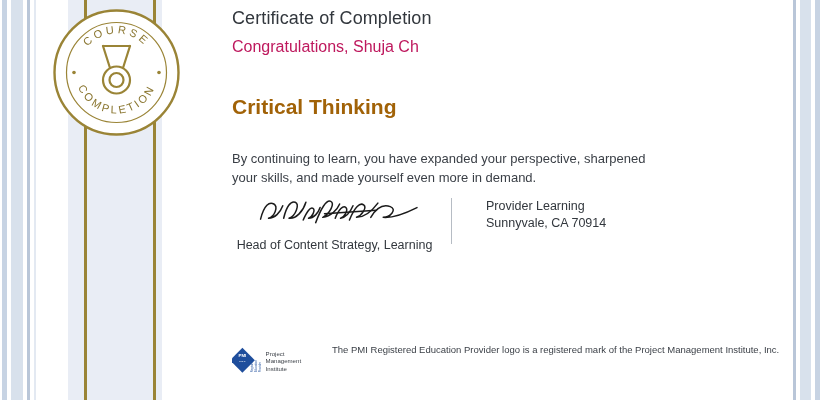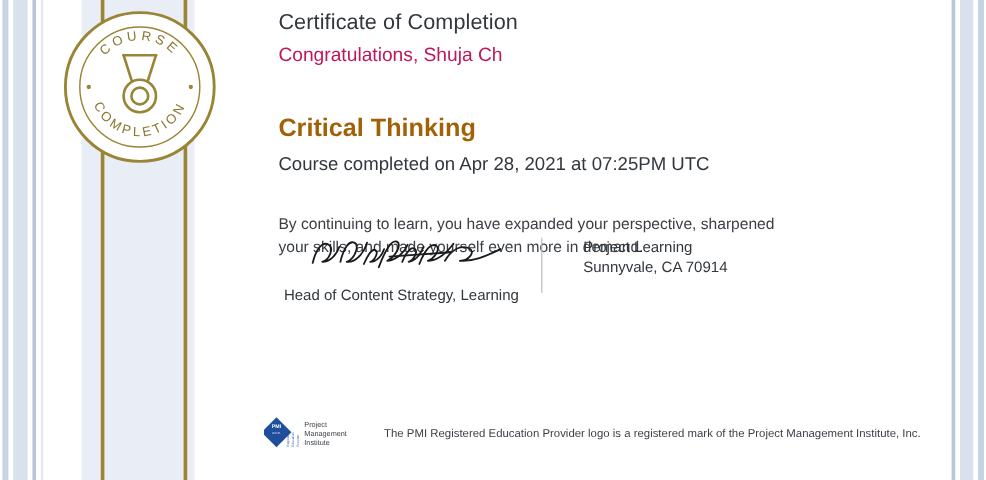--- a/index.html
+++ b/index.html
@@ -166,24 +166,23 @@
   .addr {
     font-size: 12.5px;
     color: #32373d;
     line-height: 17px;
     padding-top: 2px;
   }
 
   
   .footer {
     position: absolute;
-    left: 220px;
+    left: 232px;
     bottom: 22px;
     display: flex;
-    align-items: center;
   }
   .pmi-logo {
     width: 88px;
     height: 34px;
     flex: 0 0 auto;
   }
   .pmi-text {
     font-size: 9.5px;
     color: #3a3f46;
     margin-left: 12px;
@@ -236,42 +235,41 @@
     </text>
 
     <circle cx="24" cy="66.5" r="1.8" fill="#9a8436"></circle>
     <circle cx="109" cy="66.5" r="1.8" fill="#9a8436"></circle>
   </svg>
 
   <div class="content">
     <div class="title">Certificate of Completion</div>
     <div class="congrats">Congratulations, Shuja Ch</div>
     <div class="course-name">Critical Thinking</div>
-    <div class="completed-on">Course completed on Apr 28, 2021 at 07:25PM UTC</div>
     <div class="blurb">By continuing to learn, you have expanded your perspective, sharpened your skills, and made yourself even more in demand.</div>
 
     <div class="sig-row">
       <div class="sig-block">
         <svg class="signature" viewBox="0 0 190 36">
           <g fill="none" stroke="#1b1b1b" stroke-width="1.7" stroke-linecap="round" stroke-linejoin="round">
             <path d="M4 26 C8 10, 14 6, 19 9 C24 12, 20 23, 13 25 C20 25, 26 19, 29 11"></path>
             <path d="M30 25 C33 12, 38 5, 43 7 C48 9, 44 22, 36 25 C44 26, 52 17, 55 7"></path>
             <path d="M52 27 C56 18, 60 12, 63 14 C66 16, 62 24, 58 25 C64 25, 69 19, 71 13"></path>
             <path d="M66 30 C72 14, 78 4, 83 6 C88 8, 82 20, 74 24 C83 23, 90 16, 93 9"></path>
             <path d="M88 25 C92 15, 97 10, 100 13 C103 16, 98 24, 94 25 C100 24, 105 18, 108 11"></path>
             <path d="M104 27 C110 12, 116 7, 120 10 C124 13, 118 22, 112 24 C121 24, 130 16, 136 8"></path>
             <path d="M128 24 C134 14, 142 9, 150 12 C158 15, 150 24, 142 24 C154 25, 166 20, 180 13"></path>
             <path d="M76 20 L134 16"></path>
           </g>
         </svg>
         <div class="sig-title">Head of Content Strategy, Learning</div>
       </div>
       <div class="vdivider"></div>
       <div class="addr">
-        <div>Project Learning</div>
+        <div>Provider Learning</div>
         <div>Sunnyvale, CA 70914</div>
       </div>
     </div>
   </div>
 
   <div class="footer">
     <svg class="pmi-logo" viewBox="0 0 110 40">
 
       <g>
         <rect x="2" y="8" width="22" height="22" transform="rotate(45 13 19)" fill="#1f4e9c"></rect>

